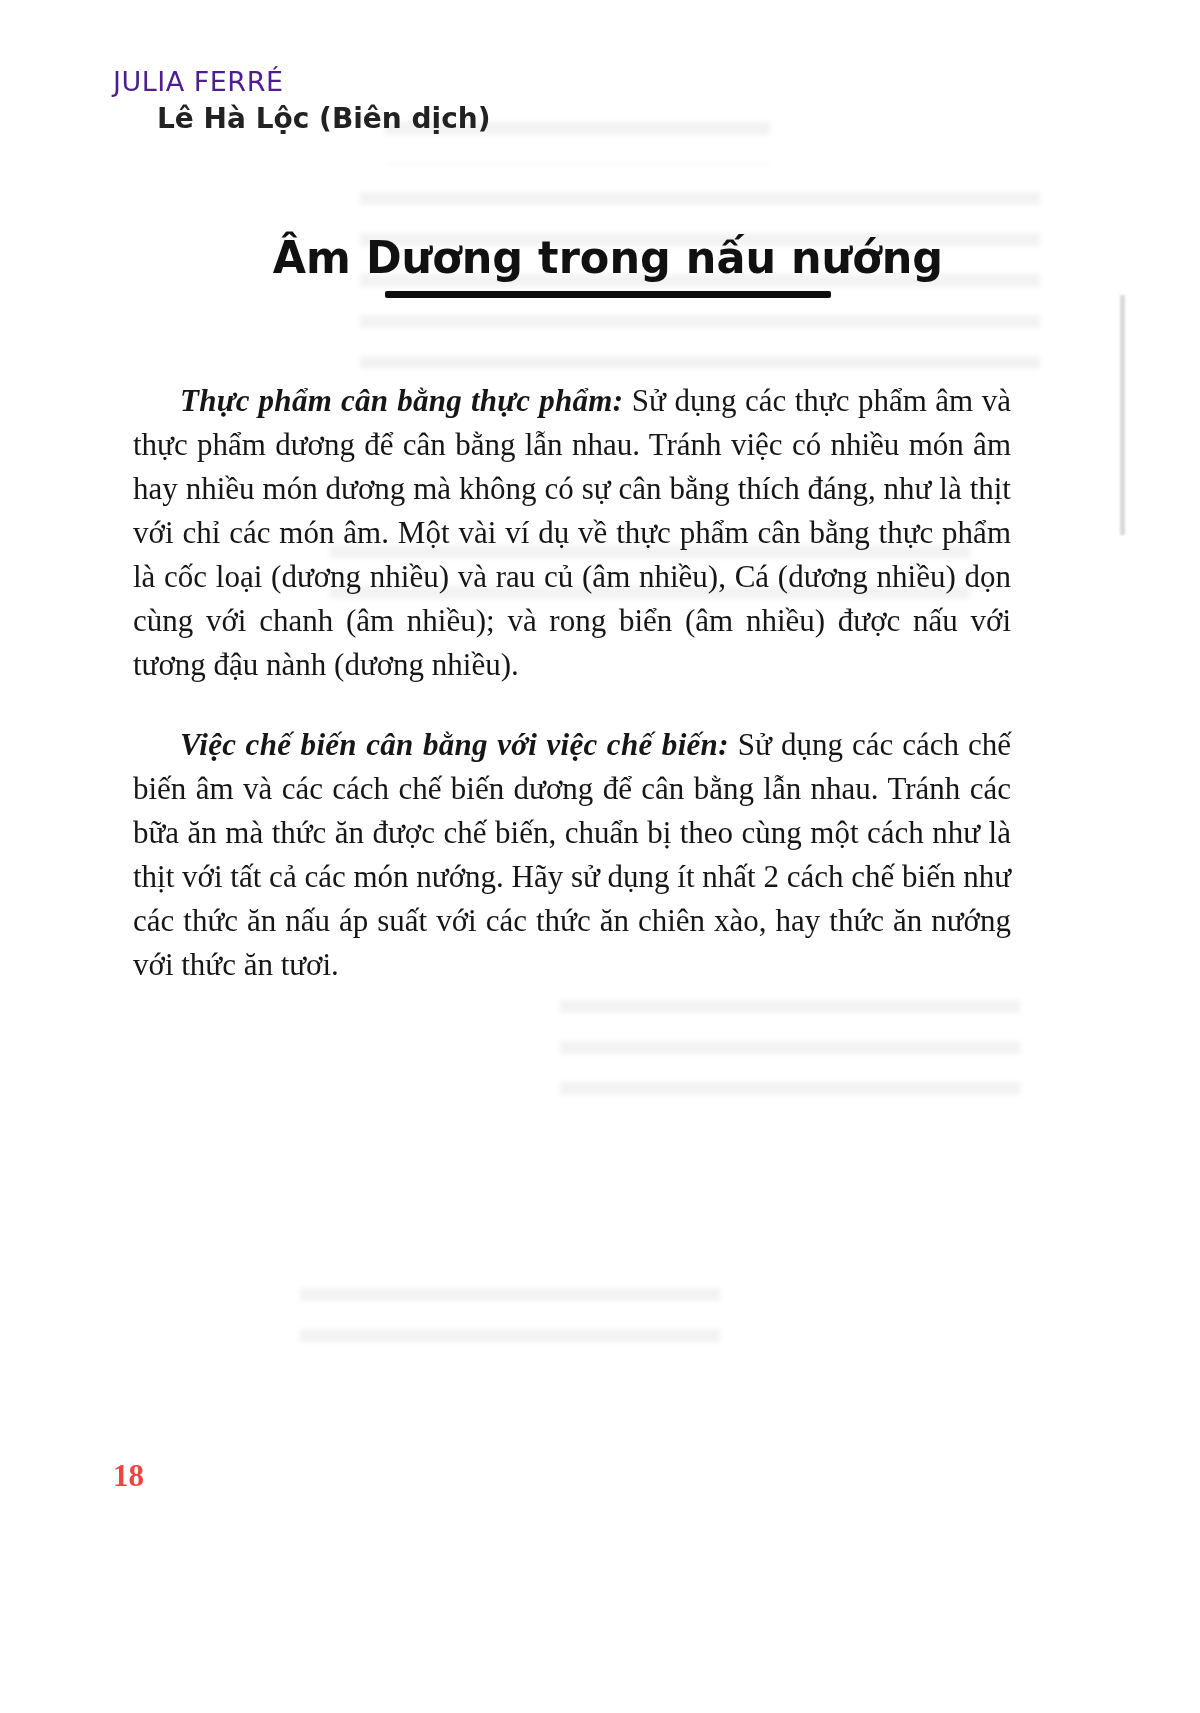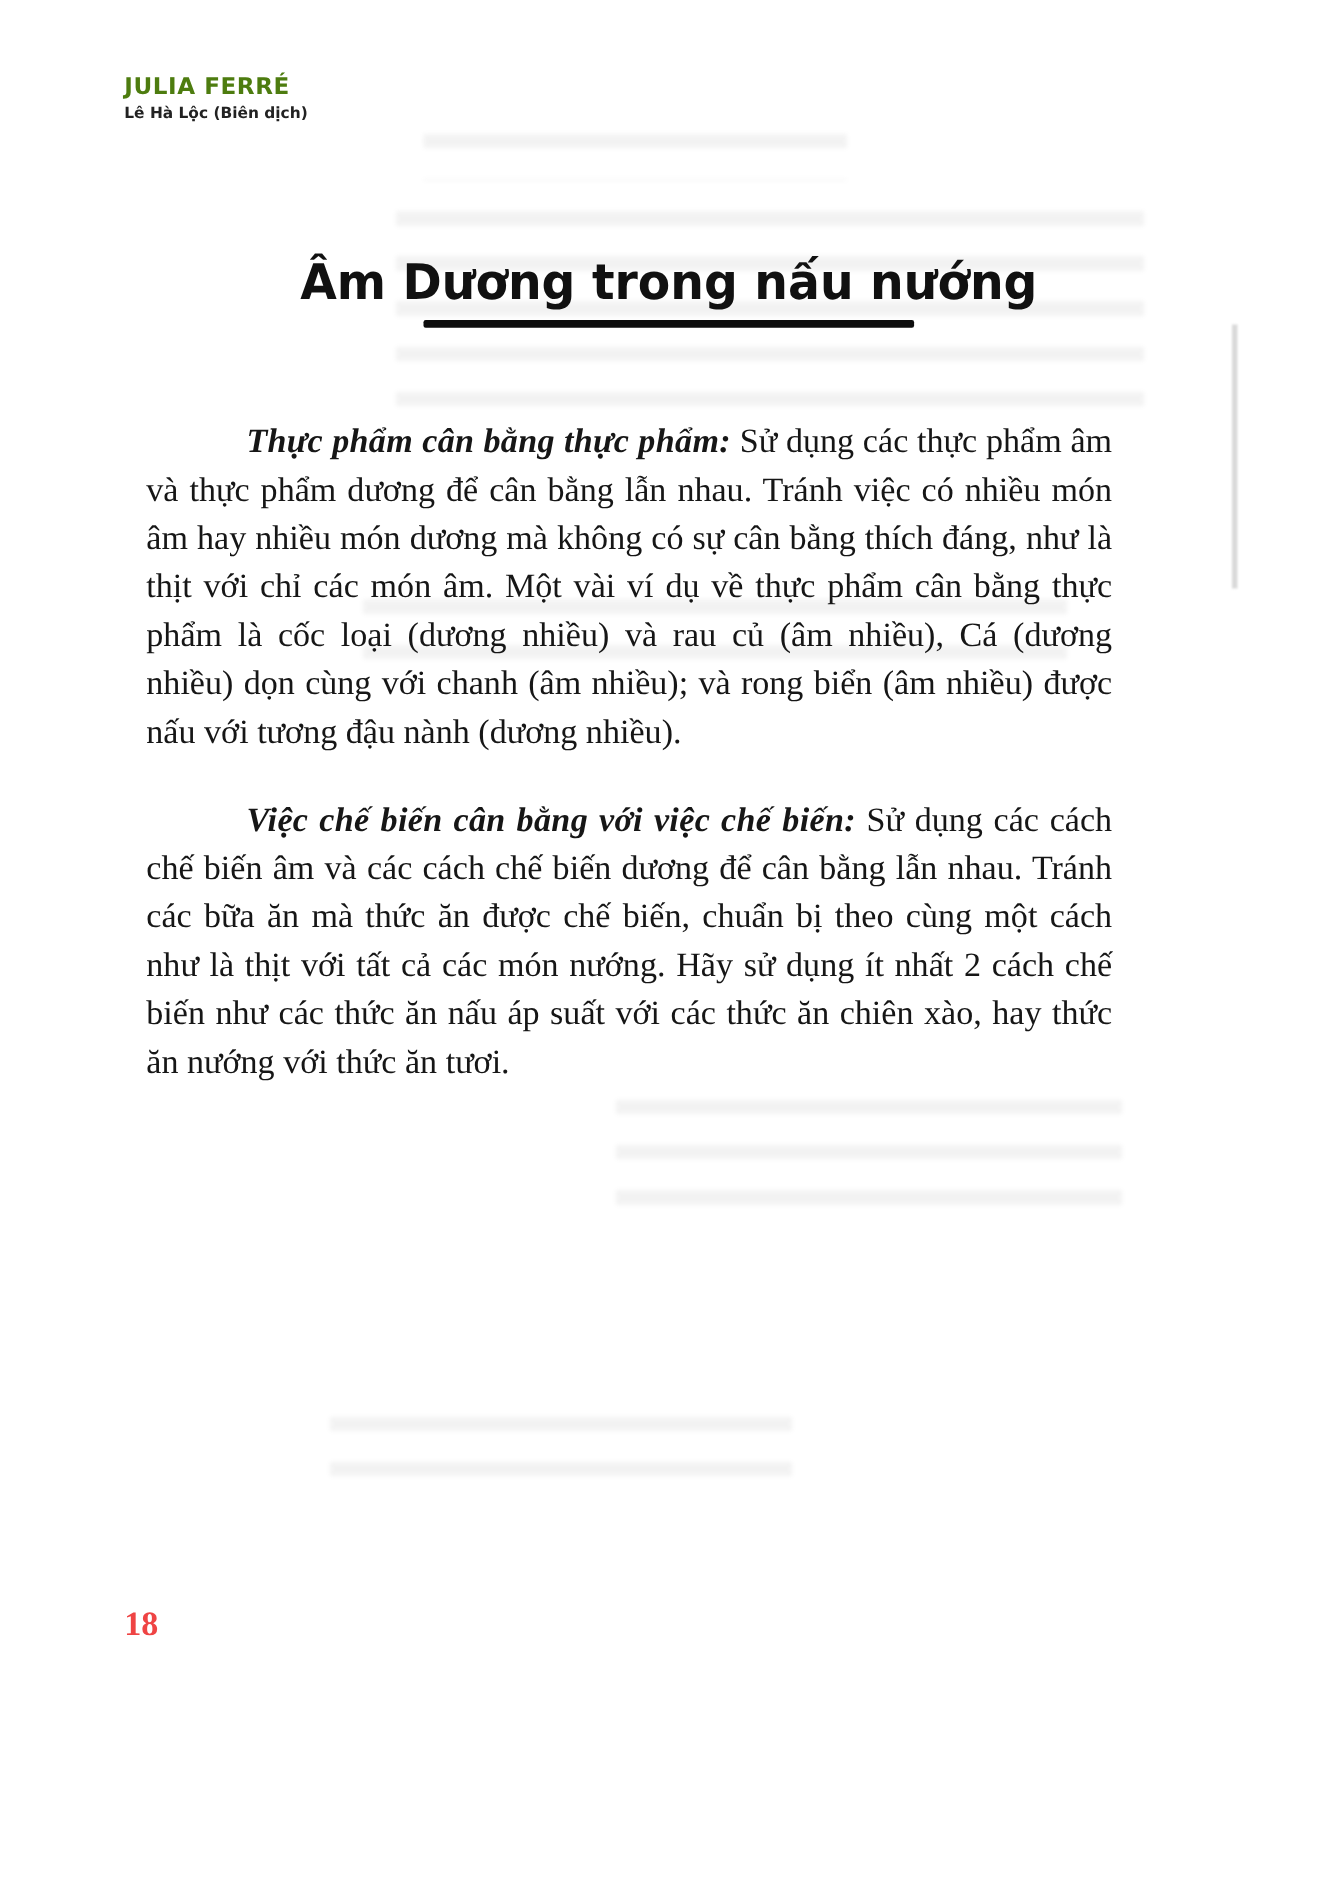--- a/index.html
+++ b/index.html
@@ -31,30 +31,31 @@
     pointer-events: none;
   }
 
   .page-header {
     position: absolute;
     top: 66px;
     left: 113px;
     font-family: "DejaVu Sans", sans-serif;
   }
   .author {
-    font-size: 21px;
-    font-weight: bold;
+    font-size: 27px;
+    font-weight: normal;
     letter-spacing: 0.5px;
-    color: #4d7c0f;
+    color: #4c1d95;
   }
   .translator {
-    font-size: 14px;
+    font-size: 28px;
     font-weight: bold;
     margin-top: 5px;
     color: #222;
+    margin-left: 44px;
   }
 
   .title-wrap {
     position: absolute;
     top: 232px;
     left: 16px;
     right: 0;
     text-align: center;
   }
   .chapter-title {
@@ -85,21 +86,20 @@
     color: #161616;
   }
   .content p {
     margin: 0 0 36px 0;
     text-indent: 47px;
   }
   .lead {
     font-weight: bold;
     font-style: italic;
     letter-spacing: 0.3px;
-    margin-left: 44px;
   }
 
   .page-number {
     position: absolute;
     left: 113px;
     top: 1458px;
     font-size: 31px;
     font-weight: bold;
     font-family: "Liberation Serif", serif;
     color: #ef4444;

